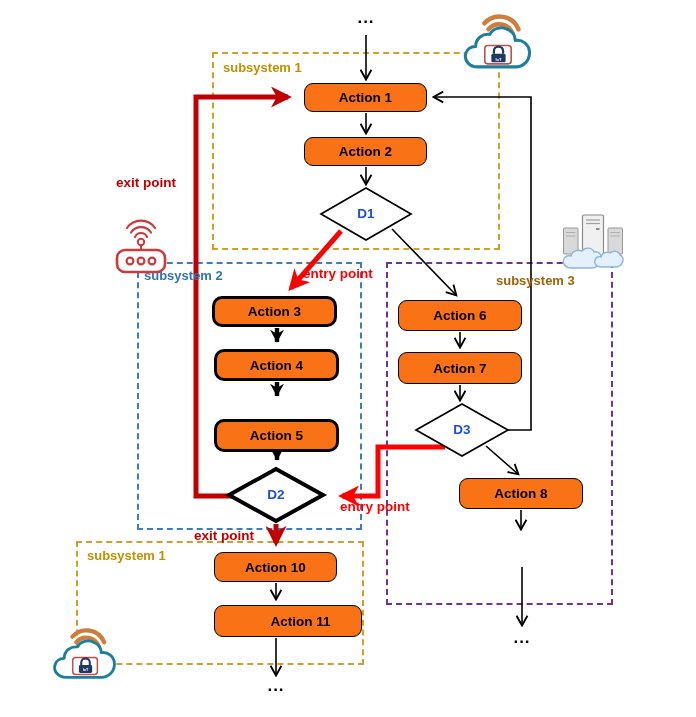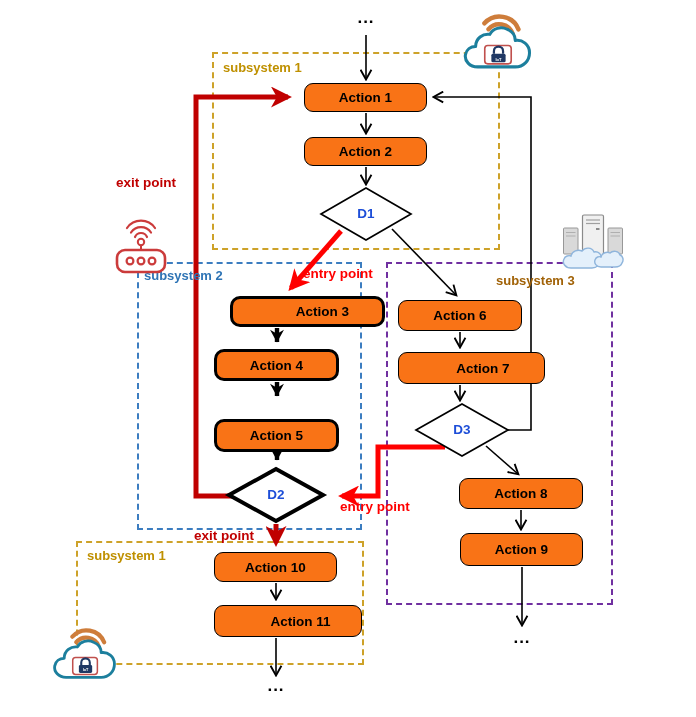--- a/index.html
+++ b/index.html
@@ -93,27 +93,26 @@
   <div class="subsys-label blue" style="left:144px;top:268px;">subsystem 2</div>
   <div class="subsys-label purple" style="left:496px;top:273px;">subsystem 3</div>
   <div class="subsys-label gold" style="left:87px;top:548px;">subsystem 1</div>
 
   <div class="dots" style="left:344px;top:8px;">...</div>
   <div class="dots" style="left:254px;top:676px;">...</div>
   <div class="dots" style="left:500px;top:628px;">...</div>
 
   <div class="node" style="left:304px;top:83px;width:121px;height:27px;">Action 1</div>
   <div class="node" style="left:304px;top:137px;width:121px;height:27px;">Action 2</div>
-  <div class="node thick" style="left:230px;top:296px;width:119px;height:25px;padding-left:30px;">Action 3</div>
+  <div class="node thick" style="left:212px;top:296px;width:119px;height:25px;">Action 3</div>
   <div class="node thick" style="left:214px;top:349px;width:119px;height:26px;">Action 4</div>
   <div class="node thick" style="left:214px;top:403px;width:119px;height:27px;margin-top:16px;">Action 5</div>
   <div class="node" style="left:398px;top:300px;width:122px;height:29px;">Action 6</div>
-  <div class="node" style="left:398px;top:352px;width:122px;height:30px;padding-left:23px;">Action 7</div>
+  <div class="node" style="left:398px;top:352px;width:122px;height:30px;">Action 7</div>
   <div class="node" style="left:459px;top:478px;width:122px;height:29px;">Action 8</div>
-  <div class="node" style="left:460px;top:533px;width:121px;height:31px;">Action 9</div>
   <div class="node" style="left:214px;top:552px;width:121px;height:28px;">Action 10</div>
   <div class="node" style="left:214px;top:605px;width:121px;height:30px;padding-left:25px;">Action 11</div>
 
   <div class="dlabel" style="left:336px;top:206px;">D1</div>
   <div class="dlabel" style="left:246px;top:487px;">D2</div>
   <div class="dlabel" style="left:432px;top:422px;">D3</div>
 
   <div class="flowlabel dark" style="left:116px;top:175px;">exit point</div>
   <div class="flowlabel bright" style="left:303px;top:266px;">entry point</div>
   <div class="flowlabel bright" style="left:340px;top:499px;">entry point</div>

